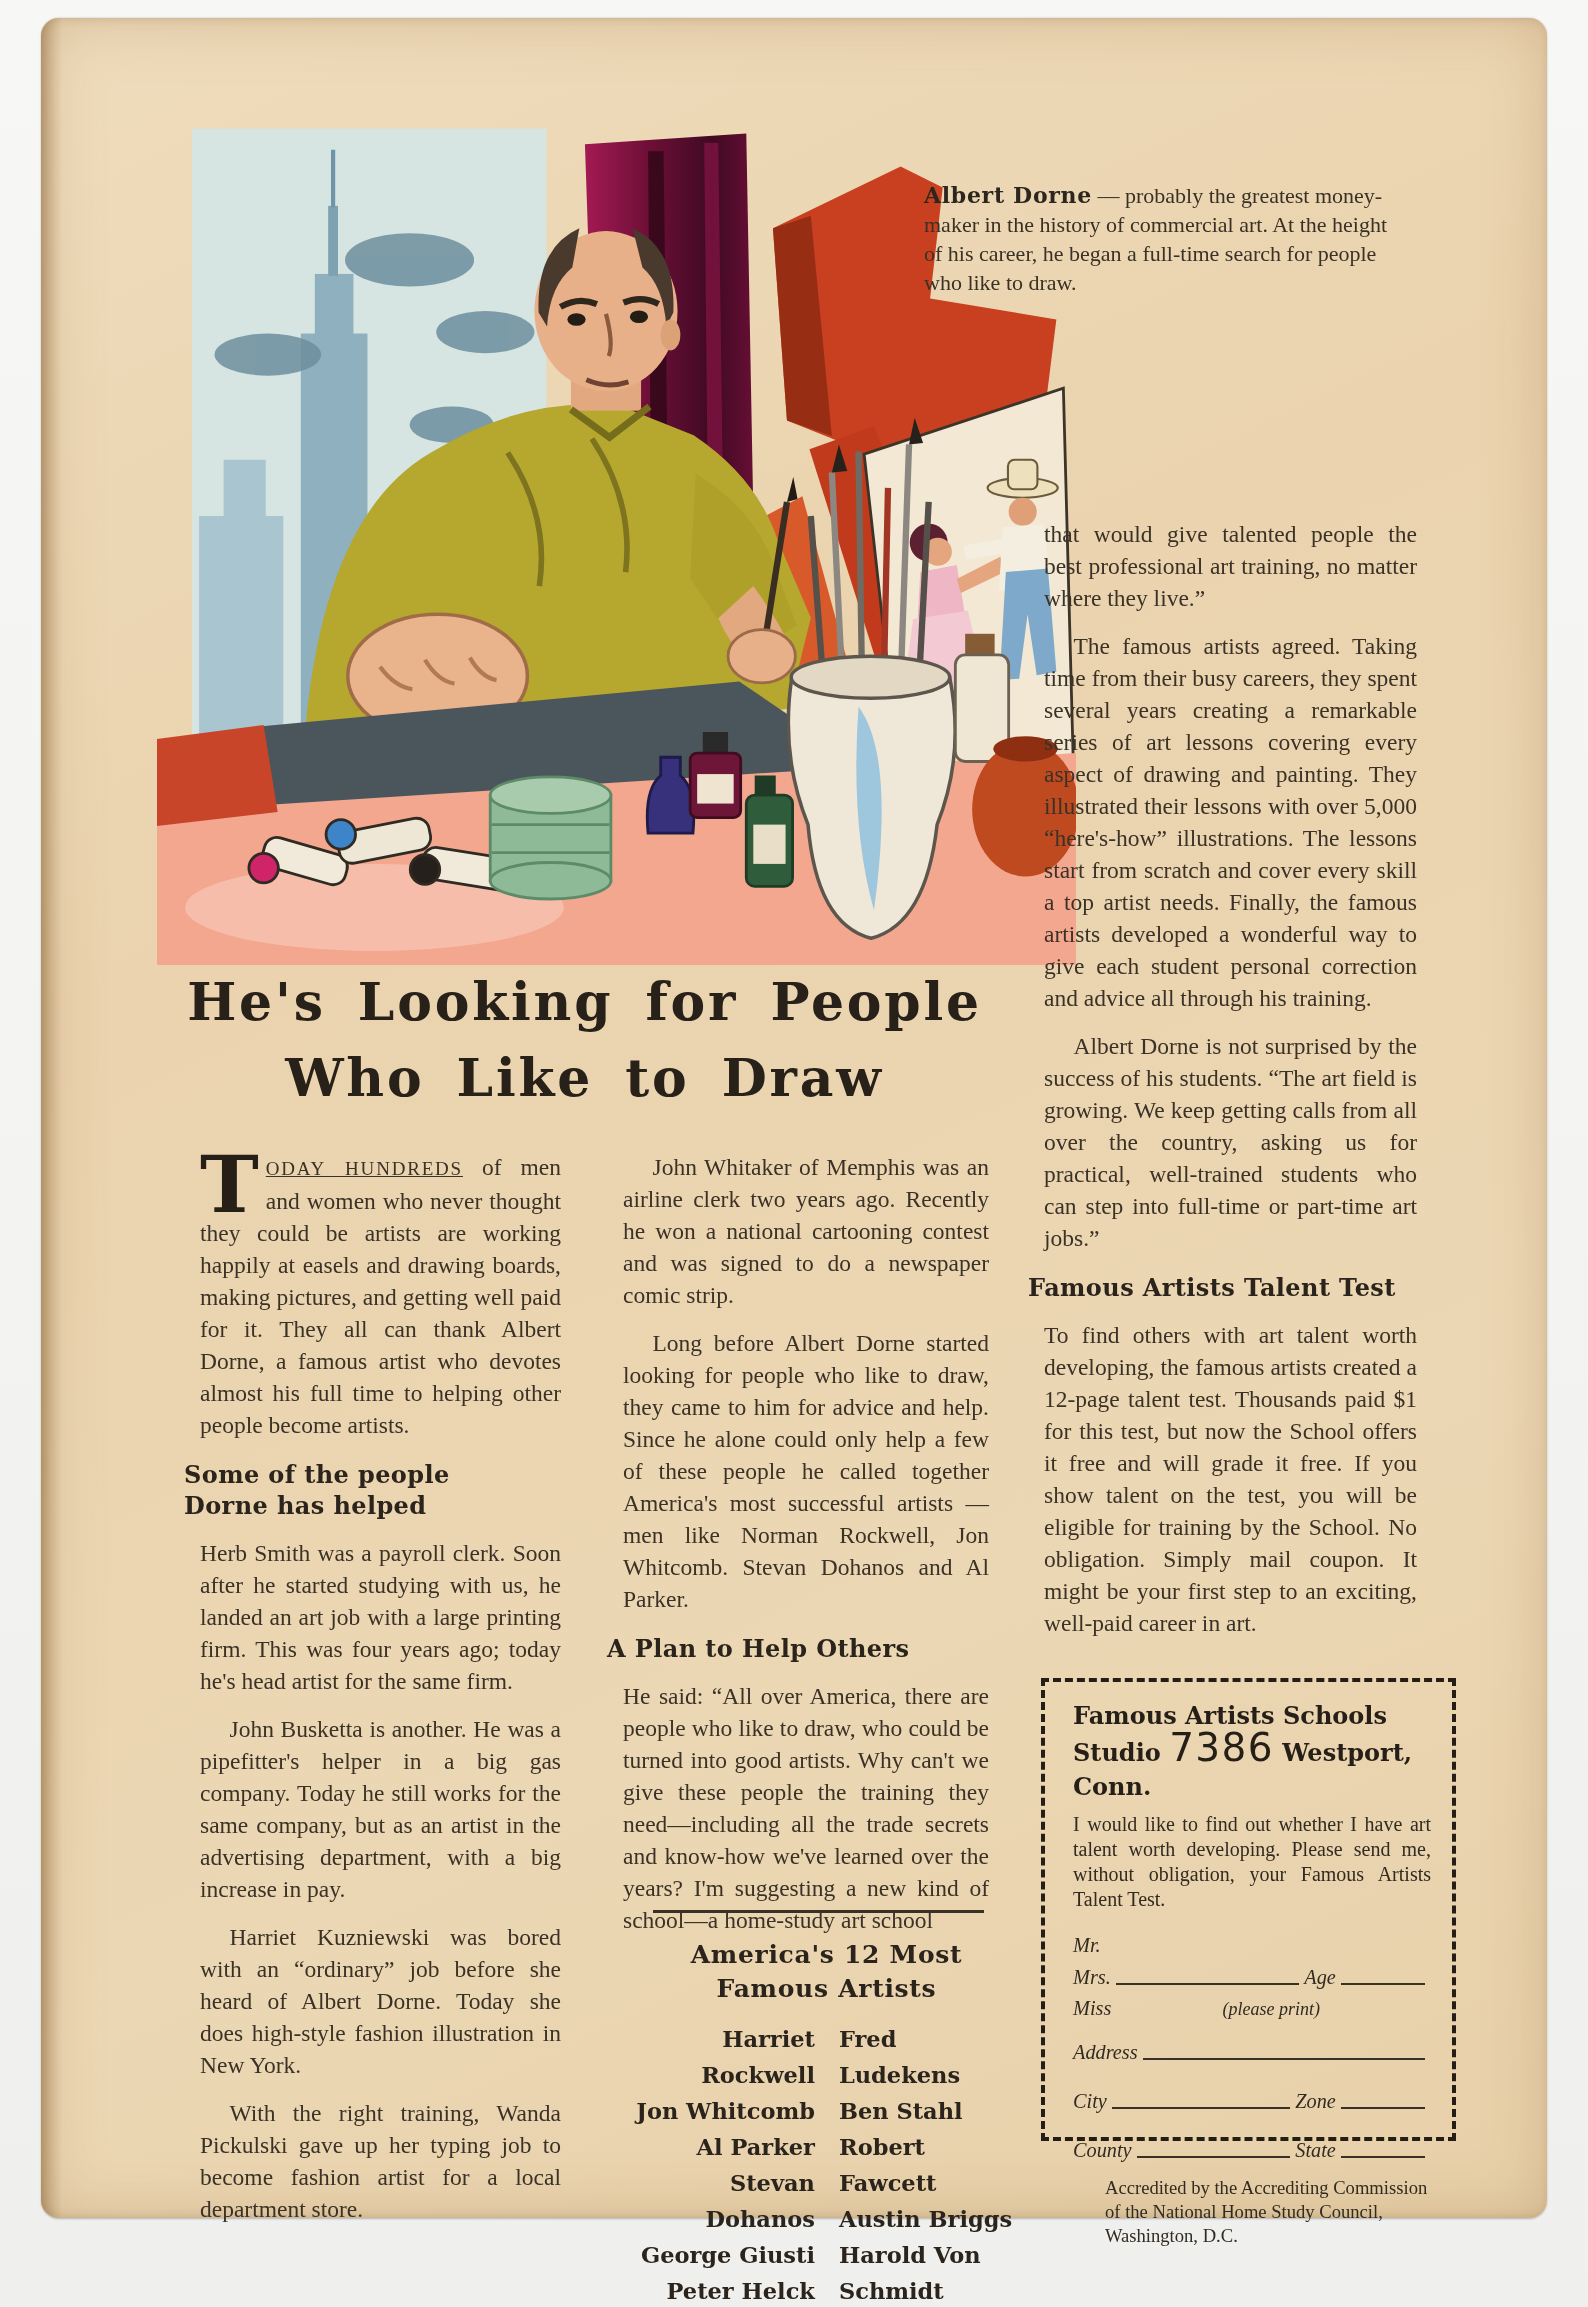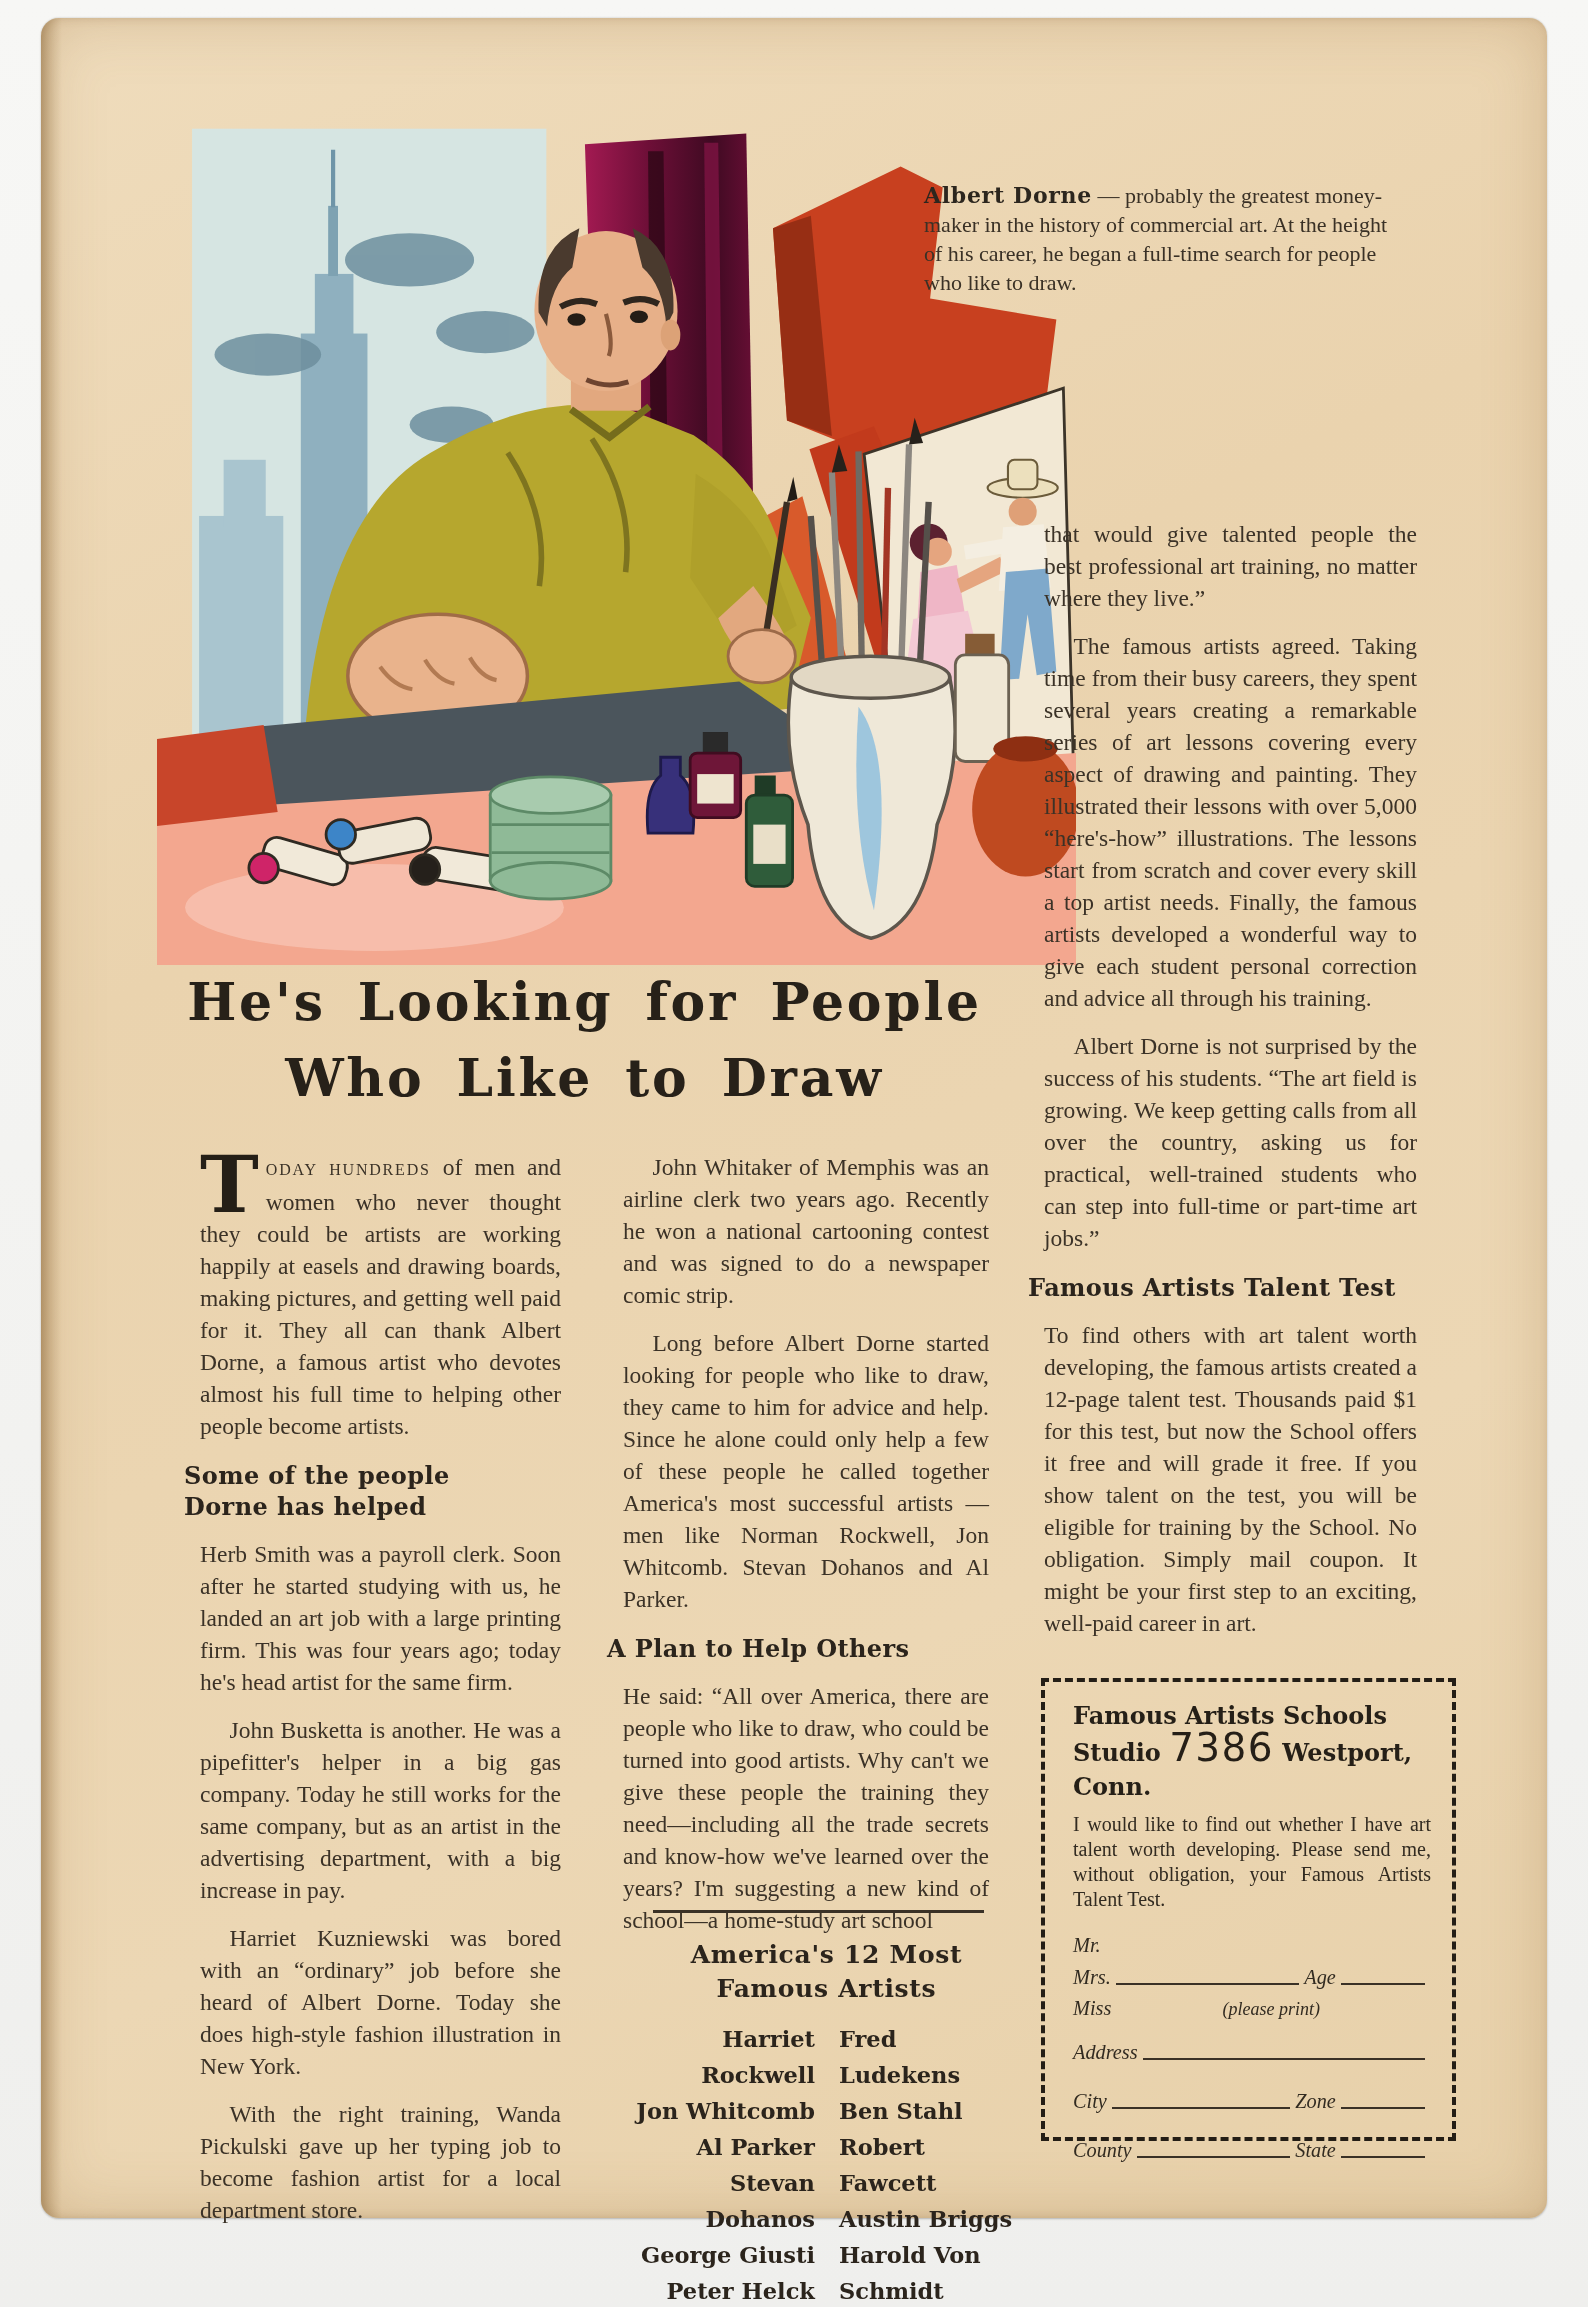--- a/index.html
+++ b/index.html
@@ -24,21 +24,21 @@
   .col{font-size:23.5px;line-height:32px;color:#3b3227;text-align:justify;}
   .col p{margin:16px;}
   .col p.ind{text-indent:29.5px;}
   .col1{left:143px;top:1117px;width:393px;}
   .col2{left:566px;top:1117px;width:398px;}
   .col3{left:987px;top:484px;width:405px;}
   .subhead{font-family:"DejaVu Serif",serif;font-weight:bold;font-size:24px;line-height:31px;
            color:#2b241c;letter-spacing:0.4px;margin:18px 0 5.6px 0;text-align:left;}
   .dropcap{float:left;font-family:"DejaVu Serif",serif;font-weight:bold;font-size:79px;line-height:59px;
            padding:4.2px 7px 0 0;color:#251f17;}
-  .sc{font-size:16px;letter-spacing:1.8px;}
+  .sc{font-size:19px;letter-spacing:1.8px;text-decoration:underline;}
 
   
   .divider{left:612px;top:1892px;width:331px;height:2.8px;background:#3a3126;}
   .artists{left:593px;top:1920px;width:385px;color:#2b241c;font-family:"DejaVu Serif",serif;font-weight:bold;}
   .artists .title{text-align:center;font-size:25px;line-height:34px;letter-spacing:0.7px;}
   .artists .names{display:flex;margin-top:15.4px;font-size:22.5px;line-height:36px;}
   .artists .lcol{width:47%;text-align:right;}
   .artists .rcol{width:53%;text-align:left;padding-left:24px;box-sizing:border-box;}
 
   
@@ -301,17 +301,18 @@
           <span>Zone</span>
           <span class="fill short"></span>
         </div>
         <div class="frow r6">
           <span>County</span>
           <span class="fill"></span>
           <span>State</span>
           <span class="fill short"></span>
         </div>
       </div>
+      <div class="accred">Accredited by the Accrediting Commission of the National Home Study Council, Washington, D.C.</div>
     </div>
 
   </div>
 </div>
 
 
 </body></html>

